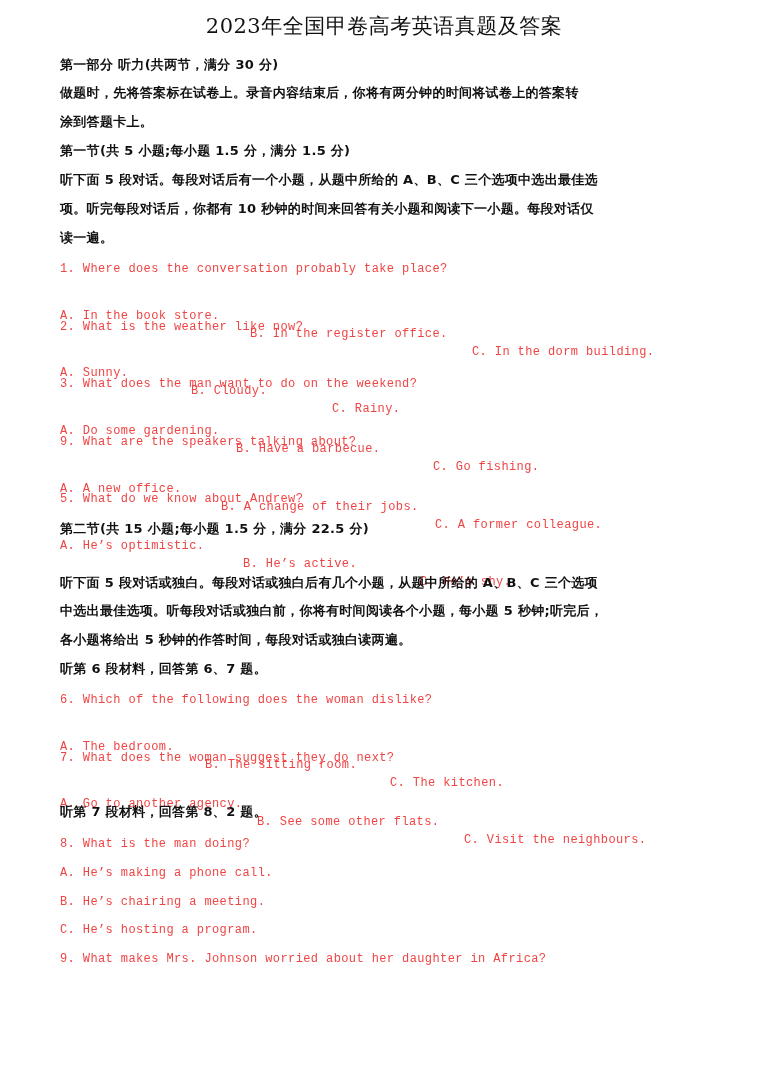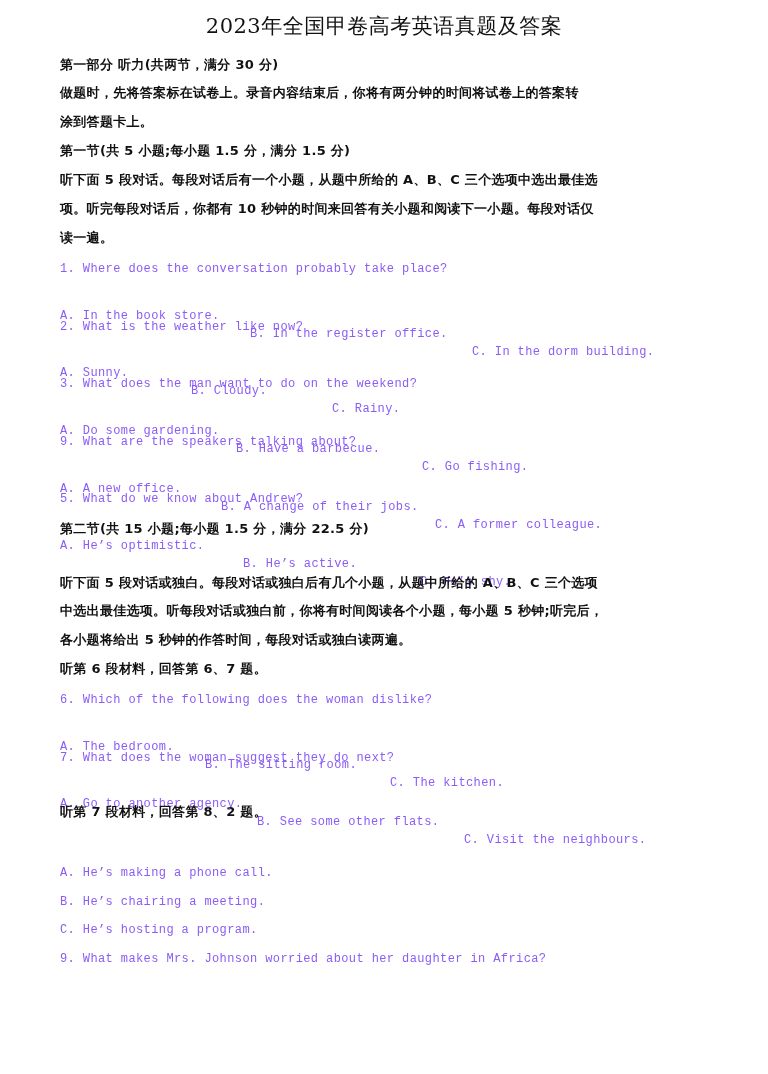--- a/index.html
+++ b/index.html
@@ -18,21 +18,21 @@
   .line {
     position: absolute; left: 60px; white-space: pre;
     font-size: 13px; line-height: 18px;
   }
   .cn {
     font-family: "DejaVu Sans", "Liberation Sans", sans-serif;
     font-weight: bold; font-size: 13px; letter-spacing: 0.3px;
   }
   .en {
     font-family: "Liberation Mono", "DejaVu Sans Mono", monospace;
-    font-size: 12px; color: #8b5cf6; letter-spacing: 0.4px;
+    font-size: 12px; color: #ef4444; letter-spacing: 0.4px;
   }
   .opt { position: absolute; white-space: pre; }
 </style>
 </head>
 <body>
 
 <div class="page">
   <div class="title">2023年全国甲卷高考英语真题及答案</div>
 
   <div class="line cn" style="top:56px">第一部分 听力(共两节，满分 30 分)</div>
@@ -55,21 +55,21 @@
   <div class="line en" style="top:346px; width:620px; height:18px;">
     <span class="opt" style="left:0">A. Sunny.</span>
     <span class="opt" style="left:131px">B. Cloudy.</span>
     <span class="opt" style="left:272px">C. Rainy.</span>
   </div>
 
   <div class="line en" style="top:375px">3. What does the man want to do on the weekend?</div>
   <div class="line en" style="top:404px; width:620px; height:18px;">
     <span class="opt" style="left:0">A. Do some gardening.</span>
     <span class="opt" style="left:176px">B. Have a barbecue.</span>
-    <span class="opt" style="left:362px">C. Go fishing.</span>
+    <span class="opt" style="left:373px">C. Go fishing.</span>
   </div>
 
   <div class="line en" style="top:433px">9. What are the speakers talking about?</div>
   <div class="line en" style="top:462px; width:620px; height:18px;">
     <span class="opt" style="left:0">A. A new office.</span>
     <span class="opt" style="left:161px">B. A change of their jobs.</span>
     <span class="opt" style="left:375px">C. A former colleague.</span>
   </div>
 
   <div class="line en" style="top:490px">5. What do we know about Andrew?</div>
@@ -94,18 +94,19 @@
 
   <div class="line en" style="top:749px">7. What does the woman suggest they do next?</div>
   <div class="line en" style="top:777px; width:620px; height:18px;">
     <span class="opt" style="left:0">A. Go to another agency.</span>
     <span class="opt" style="left:197px">B. See some other flats.</span>
     <span class="opt" style="left:404px">C. Visit the neighbours.</span>
   </div>
 
   <div class="line cn" style="top:803px">听第 7 段材料，回答第 8、2 题。</div>
 
+  <div class="line en" style="top:835px">8. What is the man doing?</div>
   <div class="line en" style="top:893px">B. He’s chairing a meeting.</div>
   <div class="line en" style="top:864px">A. He’s making a phone call.</div>
   <div class="line en" style="top:921px">C. He’s hosting a program.</div>
 
   <div class="line en" style="top:950px">9. What makes Mrs. Johnson worried about her daughter in Africa?</div>
 </div>
 
 </body></html>

